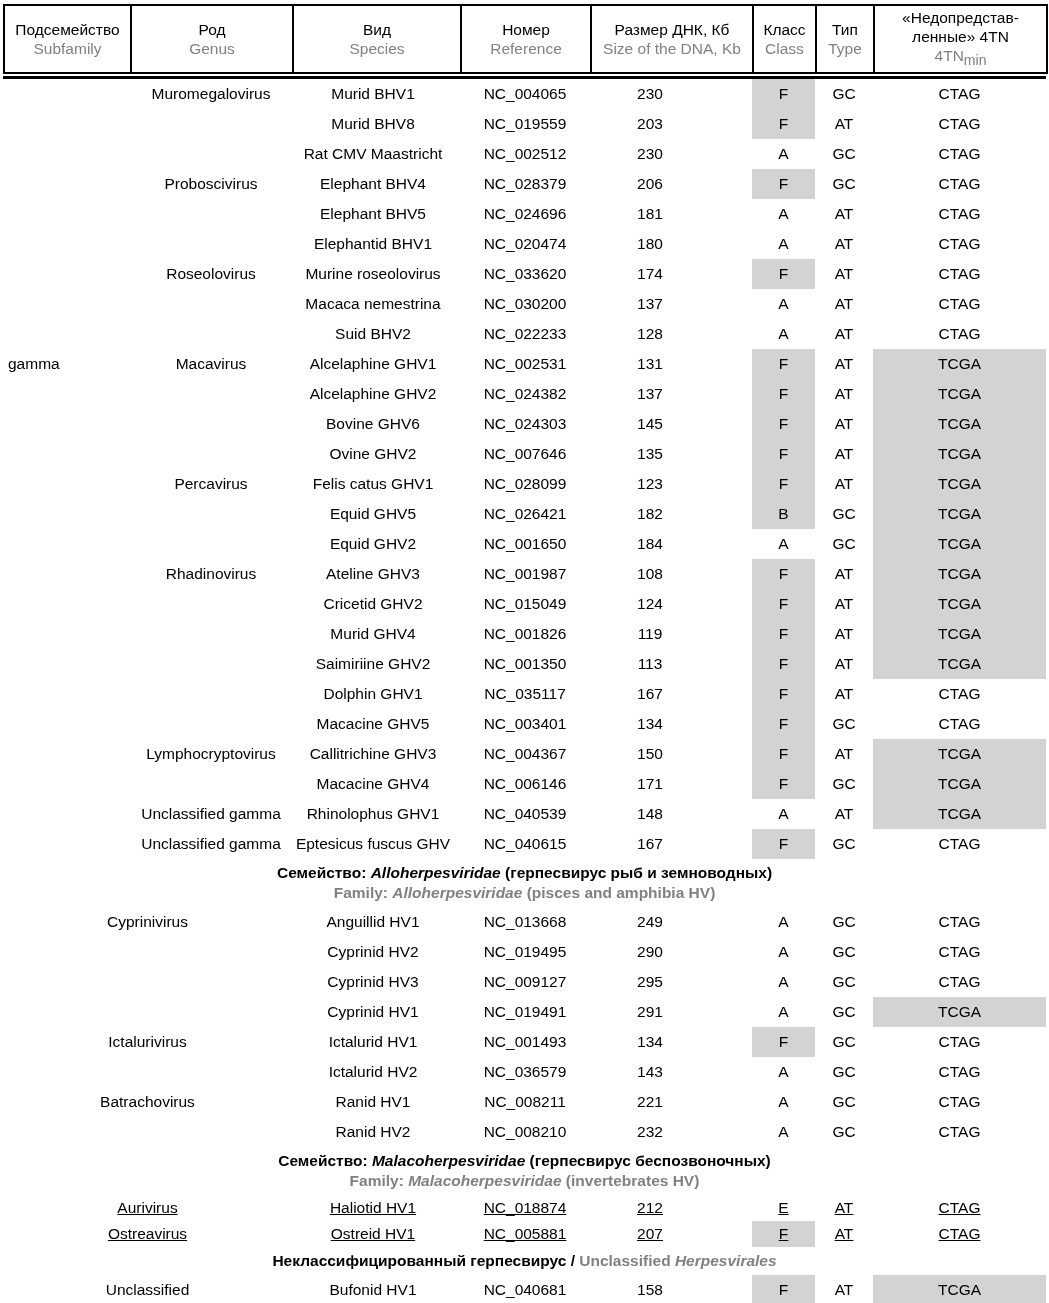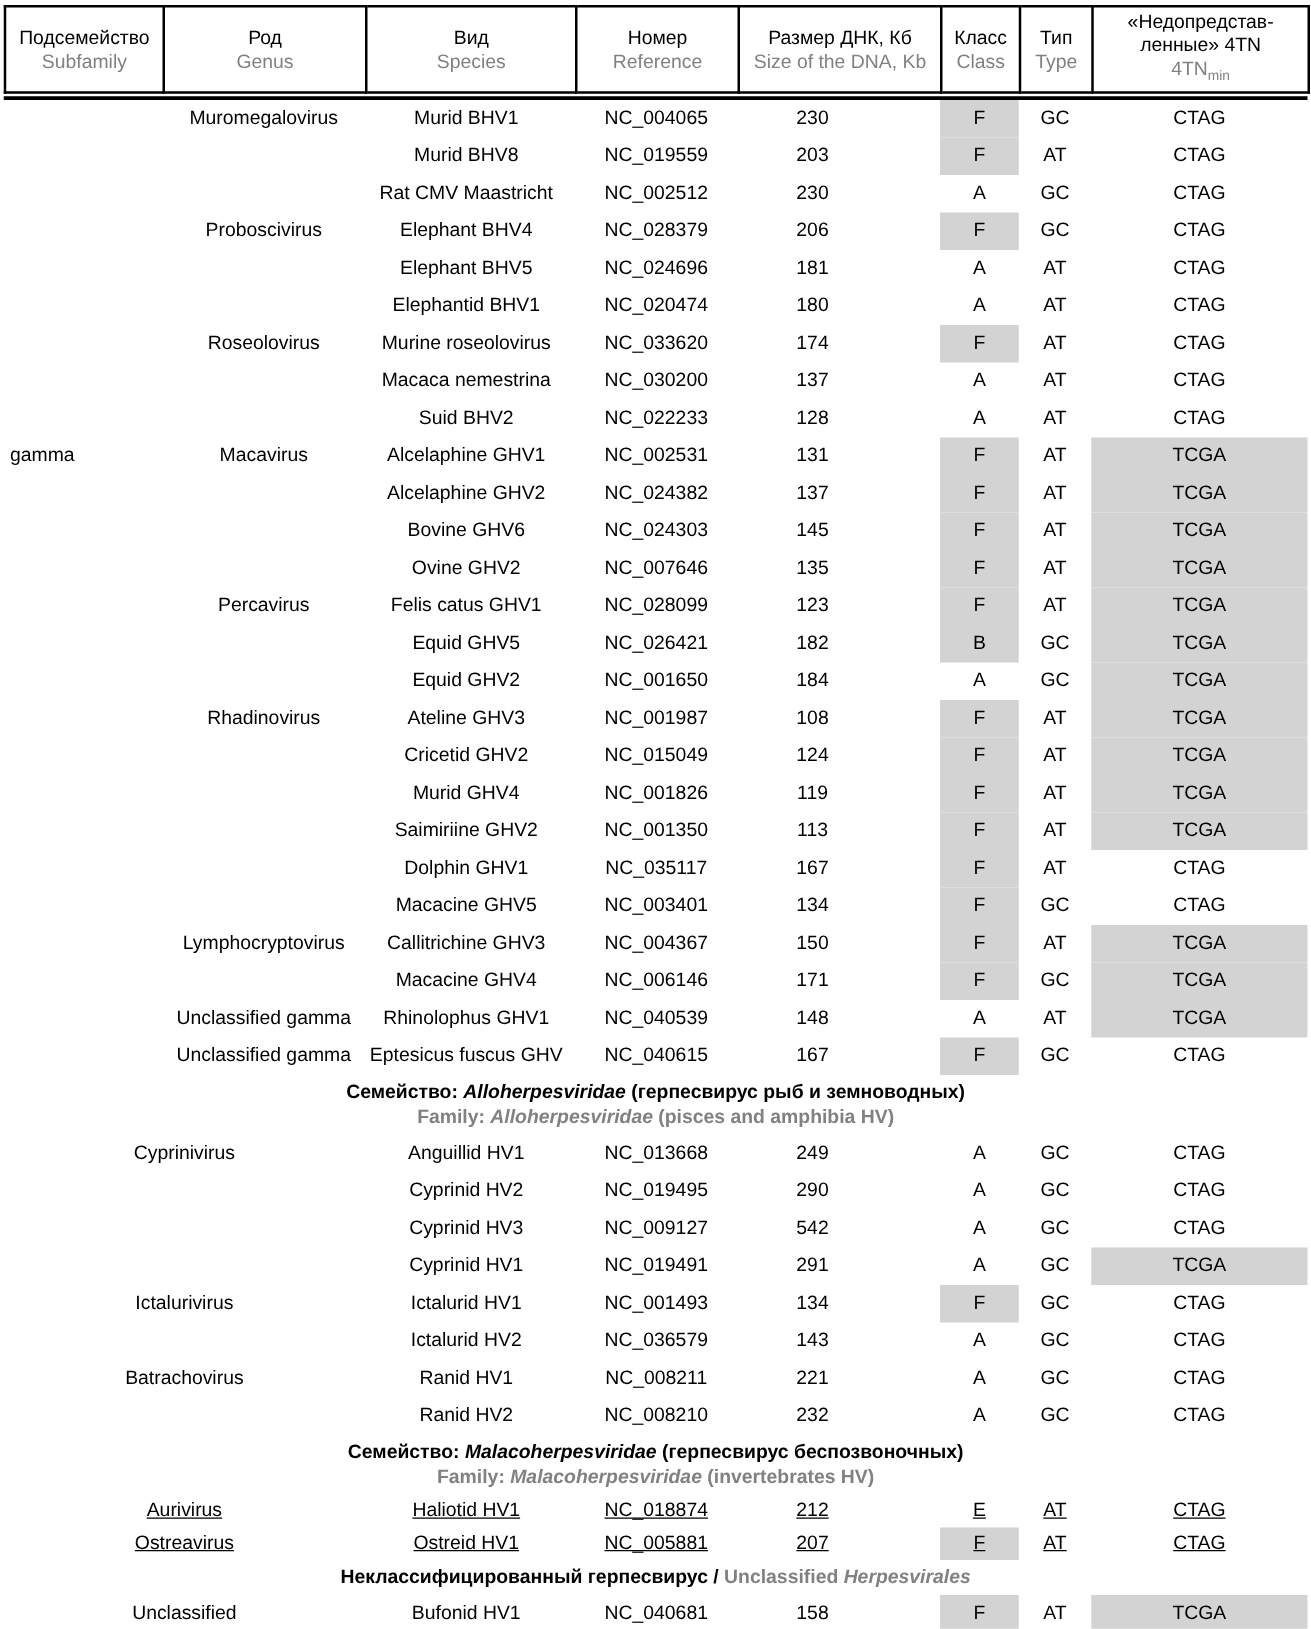--- a/index.html
+++ b/index.html
@@ -32,21 +32,21 @@
   td.size-cell { padding-right:42px; }
   td.shaded { background:var(--shade); }
 
   tr.compact td { height:26px;text-decoration:underline; }
   tr.family-header td { height:48px; line-height:20px;margin-top:36px; }
   tr.unclassified-header td { height:28px; }
   .sec-ru { font-weight:bold; color:#000; }
   .sec-en { font-weight:bold; color:var(--muted); }
   .sec-sep { font-weight:bold; color:#000; }
   .sec-en-inline { font-weight:bold; color:var(--muted); }
-  sub.tn-sub { font-size:11px; color:var(--muted); }
+  sub.tn-sub { font-size:14px; color:var(--muted); }
 </style>
 </head>
 <body>
 
 <div class="page">
 
   <table class="head-t">
     <colgroup>
       <col class="c-subfamily">
         <col class="c-genus">
@@ -391,21 +391,21 @@
           <td class="reference-cell">NC_019495</td>
           <td class="size-cell">290</td>
           <td class="class-cell">A</td>
           <td class="type-cell">GC</td>
           <td class="tn-cell">CTAG</td>
         </tr>
         <tr class="virus-row">
           <td class="genus-cell" colspan="2"></td>
           <td class="species-cell">Cyprinid HV3</td>
           <td class="reference-cell">NC_009127</td>
-          <td class="size-cell">542</td>
+          <td class="size-cell">295</td>
           <td class="class-cell">A</td>
           <td class="type-cell">GC</td>
           <td class="tn-cell">CTAG</td>
         </tr>
         <tr class="virus-row">
           <td class="genus-cell" colspan="2"></td>
           <td class="species-cell">Cyprinid HV1</td>
           <td class="reference-cell">NC_019491</td>
           <td class="size-cell">291</td>
           <td class="class-cell">A</td>

